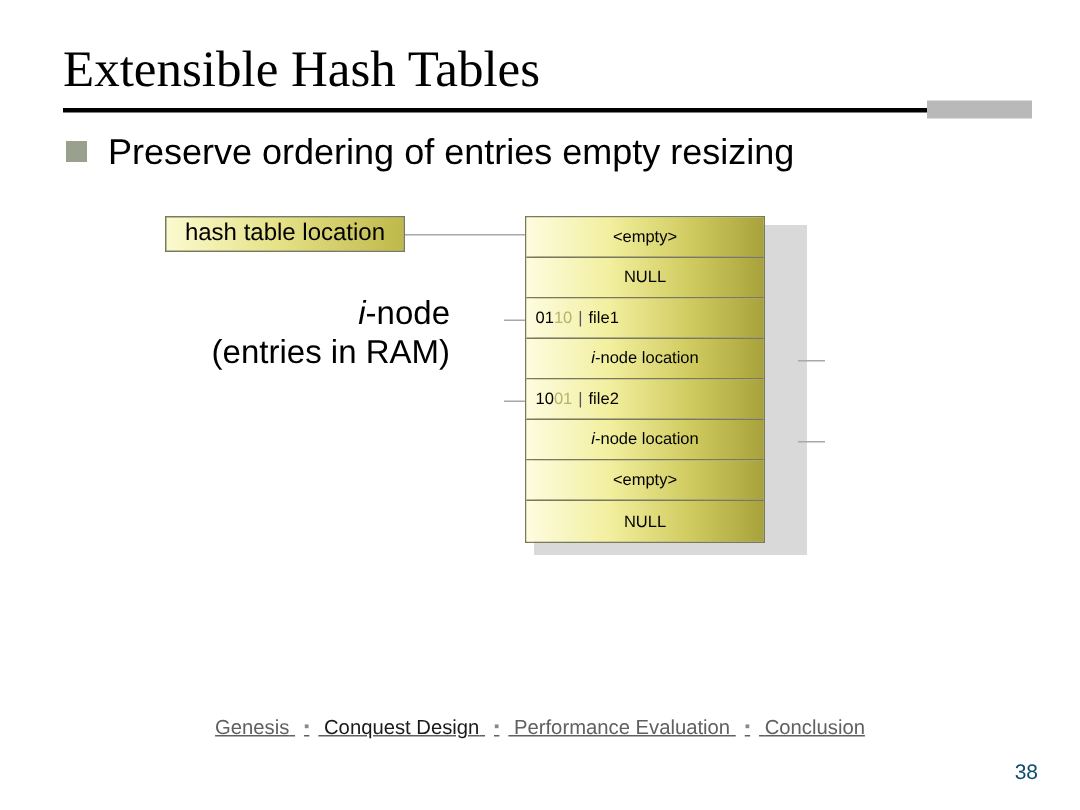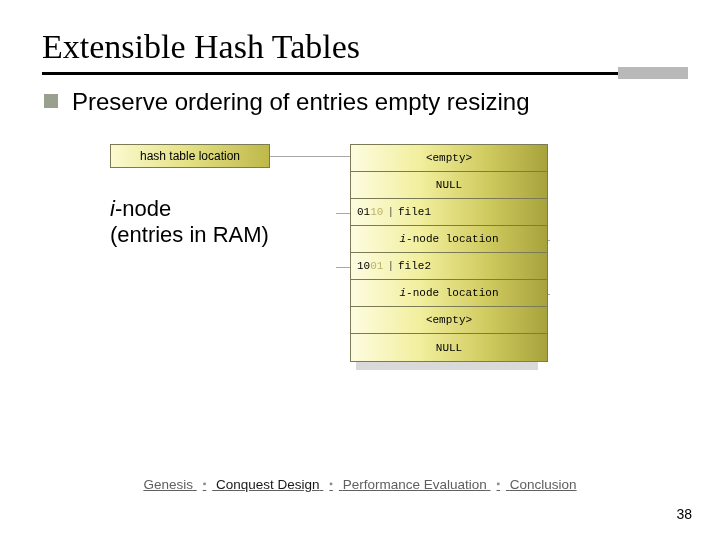--- a/index.html
+++ b/index.html
@@ -8,41 +8,41 @@
   .title { font-family: "Times New Roman", Times, serif; font-size: 34px; font-weight: 400; margin-bottom: 4px; }
   .title-rule { position: relative; height: 6px; margin-bottom: 12px; }
   .title-rule .bar { position: absolute; left: 0; right: 0; top: 2px; height: 3px; background: #000; }
   .title-rule .end { position: absolute; right: -10px; top: -3px; width: 70px; height: 12px; background: #b9b9b9; }
   .bullet-row { display: flex; align-items: flex-start; gap: 14px; margin: 10px 0 0 2px; }
   .bullet-square { width: 14px; height: 14px; background: #9aa08e; margin-top: 6px; flex: 0 0 auto; }
   .bullet-text { font-size: 24px; }
 
   .diagram { position: relative; margin: 28px auto 0 auto; width: 500px; height: 240px; }
   .left-col { position: absolute; left: 0; top: 0; width: 200px; }
-  .label-box { position: relative; width: 160px; height: 24px; border: 1px solid #7a7a55; background: linear-gradient(to right, #fbfad0 0%, #e6e38a 45%, #bfb94a 100%); display: flex; align-items: center; justify-content: center; font-size: 12px; }
+  .label-box { position: relative; width: 160px; height: 24px; border: 1px solid #7a7a55; background: linear-gradient(to right, #fbfad0 0%, #e6e38a 45%, #bfb94a 100%); display: flex; align-items: center; justify-content: center; font-size: 16px; }
   .label-shadow { position: absolute; left: 6px; top: 6px; width: 160px; height: 24px; background: rgba(0,0,0,0.18); z-index: -1; }
-  .inode-text { margin-top: 28px; font-size: 22px; line-height: 1.2; text-align: left; width: 190px; }
+  .inode-text { margin-top: 28px; font-size: 22px; line-height: 1.2; text-align: right; width: 190px; }
   .inode-text .i { font-style: italic; }
 
   .right-col { position: absolute; left: 240px; top: 0; width: 190px; }
   .stack-shadow { position: absolute; left: 6px; top: 6px; width: 182px; height: 220px; background: rgba(0,0,0,0.15); z-index: 0; }
-  .stack { position: relative; z-index: 1; width: 198px; border: 1px solid #7a7a55; font-family: Liberation Mono, monospace; }
+  .stack { position: relative; z-index: 1; width: 160px; border: 1px solid #7a7a55; }
   .cell { height: 27px; border-bottom: 1px solid #7a7a55; background: linear-gradient(to right, #fdfce0 0%, #f2ef9e 35%, #cfca5e 70%, #a8a23c 100%); display: flex; align-items: center; font-size: 11px; padding: 0 6px; }
   .cell:last-child { border-bottom: none; }
   .cell.center { justify-content: center; }
   .cell .faded { color: #b9b36a; }
   .cell .sep { margin: 0 4px; color: #555; }
 
   .connector { position: absolute; background: #a8a8a8; height: 1px; }
   .tick-right { position: absolute; width: 18px; height: 1px; background: #a8a8a8; }
 
   .footer { position: absolute; left: 0; right: 0; bottom: 48px; text-align: center; font-size: 13.5px; color: #606060; text-decoration: underline; }
   .footer .active { color: #1a1a1a; }
   .footer .dot { color: #888; margin: 0 6px; font-size: 10px; position: relative; top: -2px; }
-  .pagenum { position: absolute; right: 28px; bottom: 18px; font-size: 14px; color: #000000; }
+  .pagenum { position: absolute; right: 28px; bottom: 18px; font-size: 14px; color: #0c4a6e; }
 </style>
 </head>
 <body>
 
 <div class="slide">
 
   <div class="title">Extensible Hash Tables</div>
   <div class="title-rule">
     <div class="bar"></div>
     <div class="end"></div>

